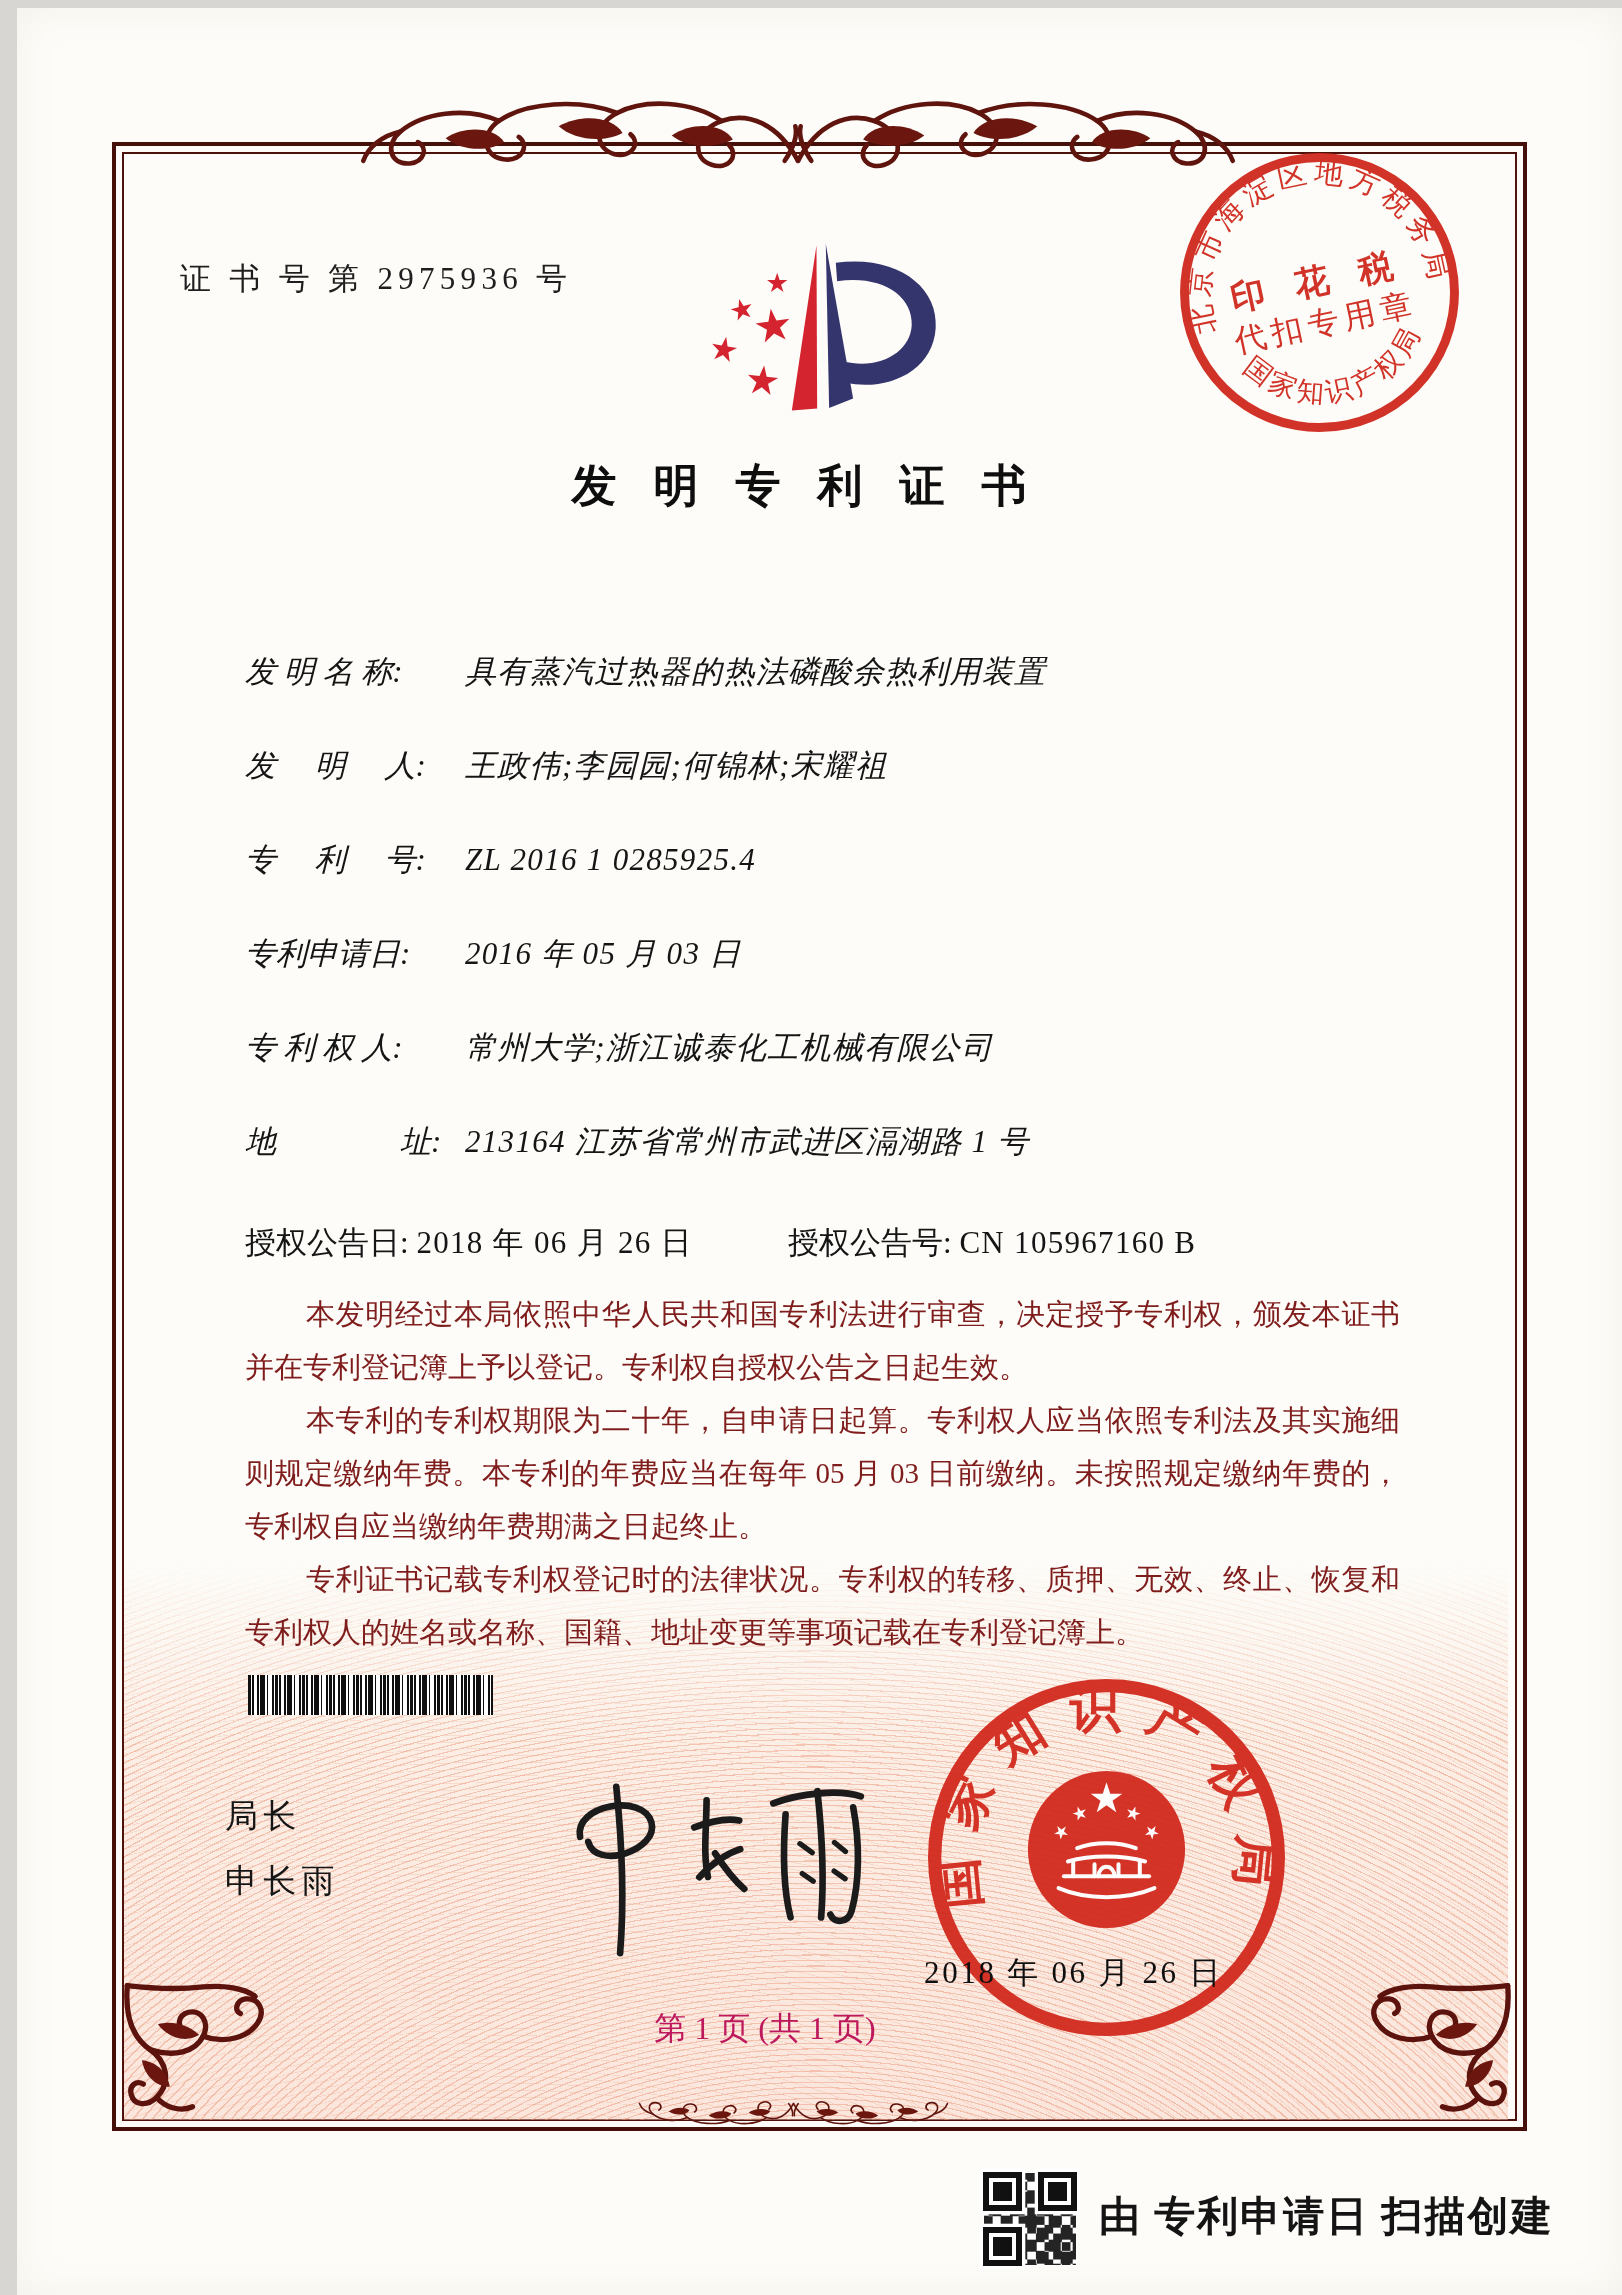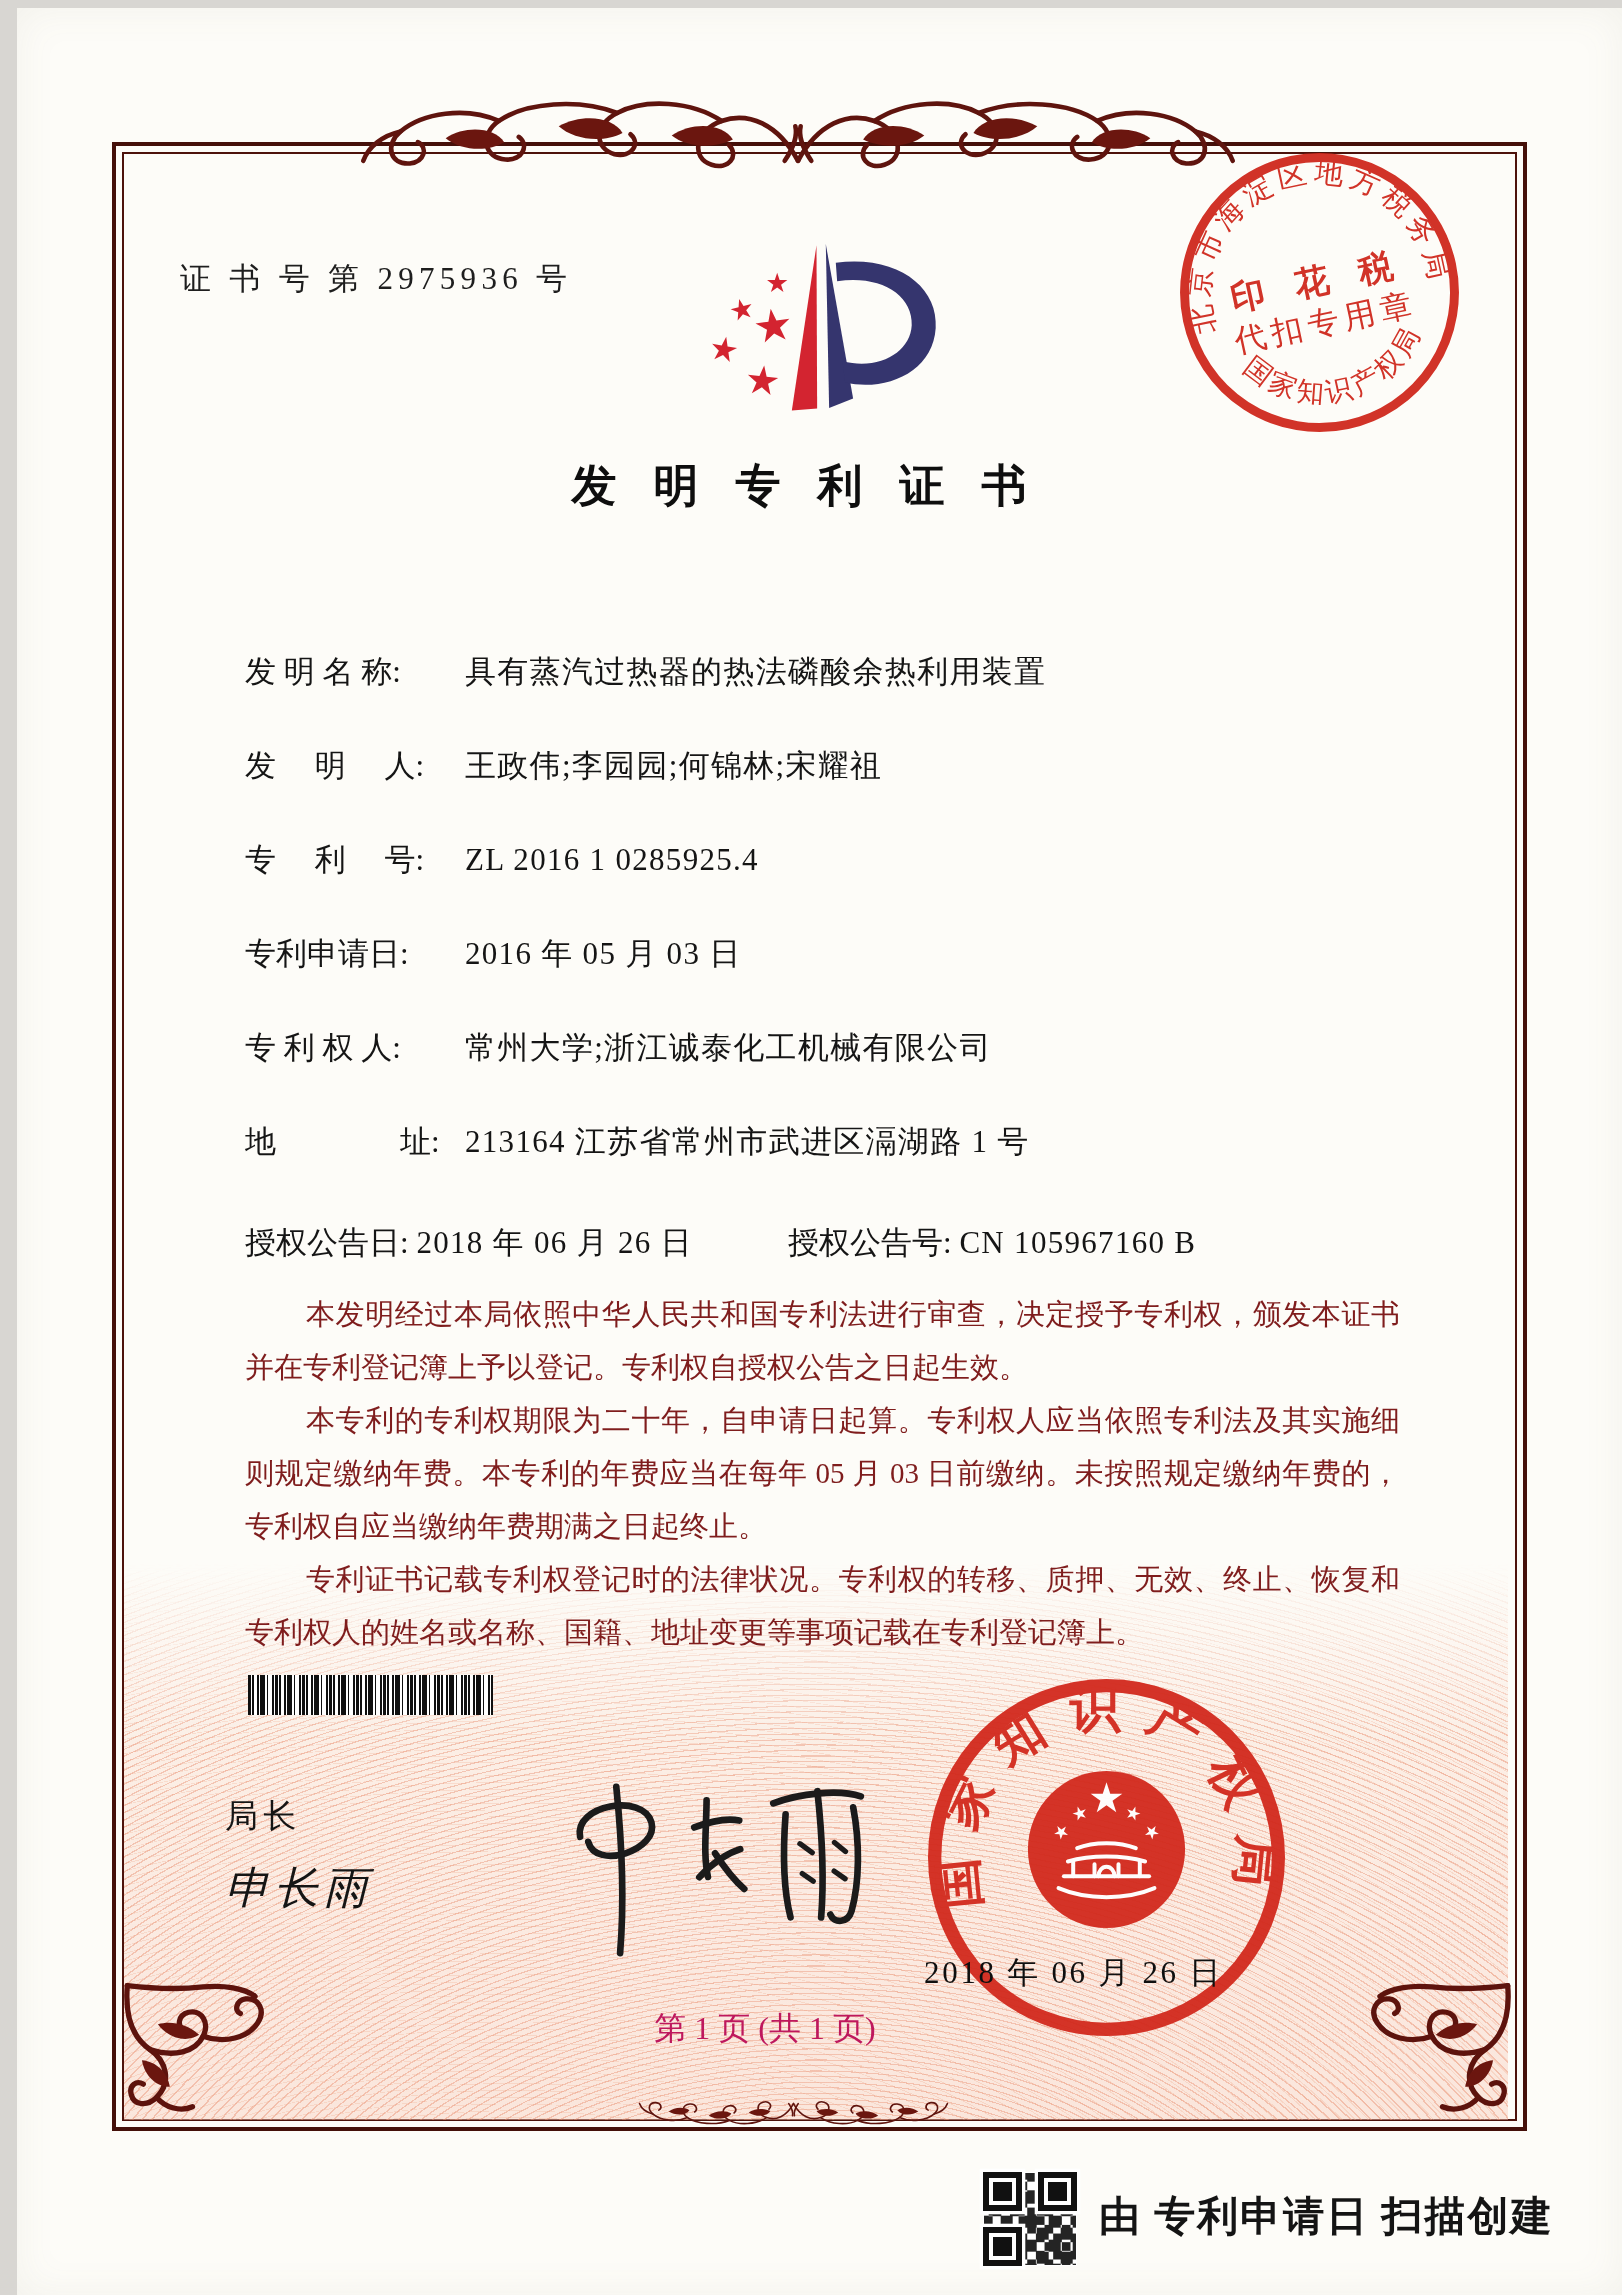--- a/index.html
+++ b/index.html
@@ -21,35 +21,35 @@
     background:
       repeating-radial-gradient(932px 599px at 50% 140%, rgba(233,146,116,.45) 0 1.7px, rgba(255,255,255,0) 1.7px 8.6px),
       repeating-radial-gradient(1264px 765px at 28% 155%, rgba(240,168,138,.28) 0 1.3px, rgba(255,255,255,0) 1.3px 11.3px),
       linear-gradient(rgba(250,216,198,.28), rgba(247,204,186,.45));
     -webkit-mask-image:linear-gradient(to bottom, transparent 0, #000 32%);
     mask-image:linear-gradient(to bottom, transparent 0, #000 32%);
   }
   .cert-no{left:180px;top:258px;font-size:31px;letter-spacing:5.3px;color:#1e1e1e;}
   .title{left:200px;top:456px;width:1198px;text-align:center;font-size:45px;
          font-weight:bold;letter-spacing:37px;text-indent:37px;color:#0e0e0e;}
-  .fields{left:245px;top:651px;font-size:31px;}
+  .fields{left:245px;top:651px;font-size:31px;font-style:italic;}
   .field-row{height:94px;white-space:nowrap;}
   .field-label{display:inline-block;min-width:220px;}
   .field-value{letter-spacing:1.3px;}
   .grant-label{left:245px;top:1222px;font-size:31px;white-space:nowrap;}
   .grant-no{left:788px;top:1222px;font-size:31px;white-space:nowrap;}
   .paras{left:245px;top:1288px;width:1155px;font-size:29px;line-height:53px;color:#7f1d1d;}
   .paras p{margin:0;text-indent:61px;text-align:justify;}
   .barcode{left:248px;top:1675px;width:245px;height:40px;
     background:repeating-linear-gradient(90deg,
       #0f0f0f 0 2.7px,#fff 2.7px 4px,#0f0f0f 4px 6px,#fff 6px 9.3px,
       #0f0f0f 9.3px 10.6px,#fff 10.6px 12px,#0f0f0f 12px 16.6px,#fff 16.6px 18.6px,
       #0f0f0f 18.6px 20px,#fff 20px 24px,#0f0f0f 24px 26px,#fff 26px 27px);}
   .director-label{left:225px;top:1794px;font-size:33px;letter-spacing:5.3px;}
-  .director-name{left:225px;top:1859px;font-size:44px;letter-spacing:5.3px;font-style:italic;}
+  .director-name{left:225px;top:1859px;font-size:33px;letter-spacing:5.3px;}
   .signature{left:496px;top:1754px;transform:rotate(-2deg);}
   .seal{left:920px;top:1671px;opacity:.94;}
   .seal-date{left:924px;top:1952px;font-size:31px;letter-spacing:2.7px;color:#0f0f0f;}
   .footer{left:592px;top:2007px;width:346px;text-align:center;font-size:32px;color:#be185d;}
   .tax-stamp{left:1168px;top:141px;transform:rotate(-12deg);opacity:.95;}
   .orn-top{left:359px;top:97px;}
   .orn-bottom{left:637px;top:2085px;}
   .orn-bl{left:118px;top:1975px;}
   .orn-br{left:1368px;top:1975px;transform:scaleX(-1);}
   

